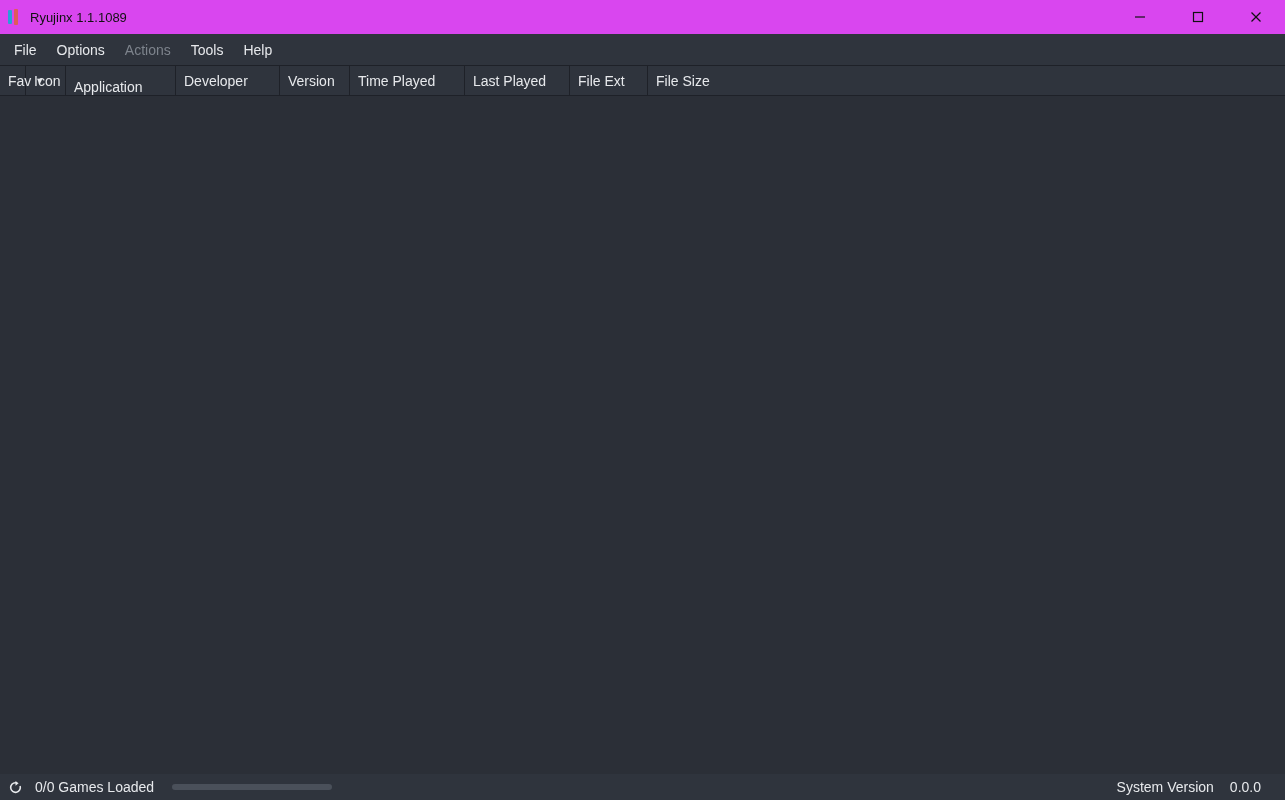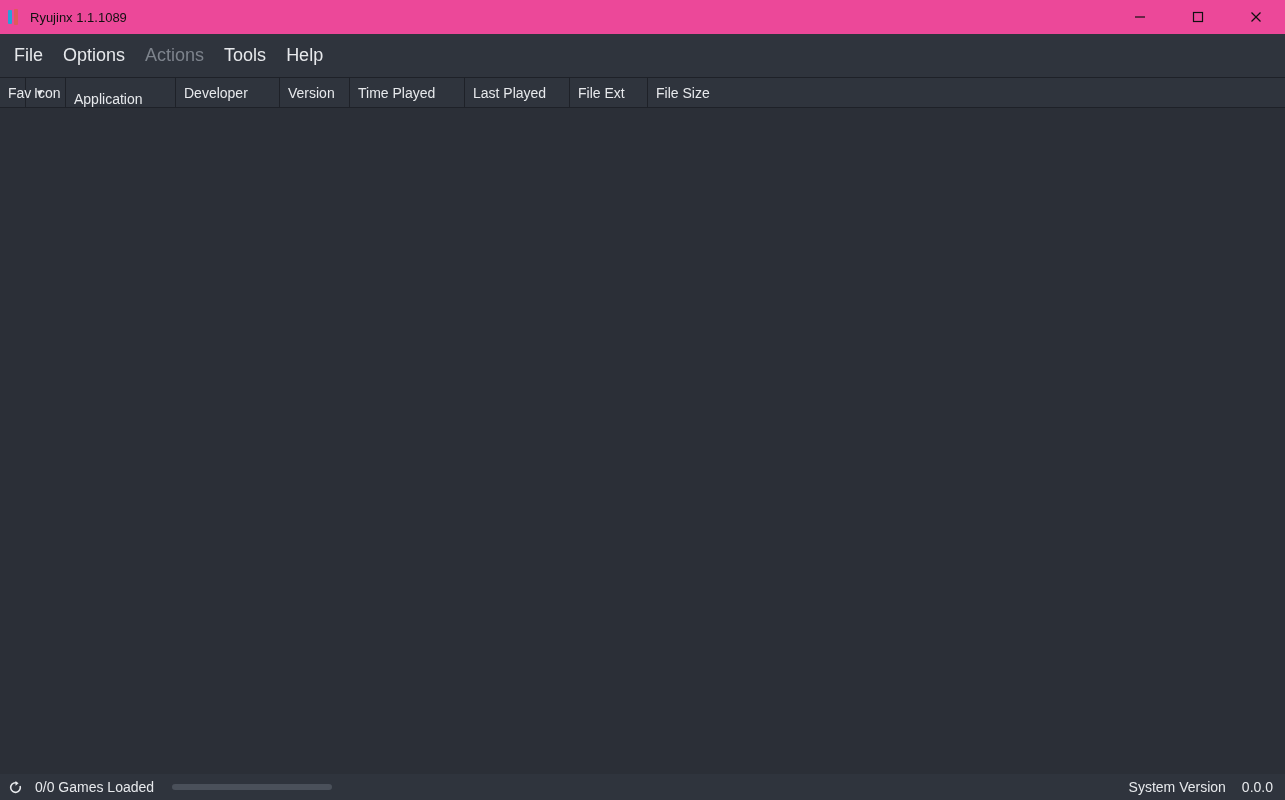--- a/index.html
+++ b/index.html
@@ -2,21 +2,21 @@
 <html><head>
 <meta charset="utf-8">
 <style>
   * { margin: 0; padding: 0; box-sizing: border-box; }
   html, body { width: 1285px; height: 800px; overflow: hidden; font-family: "Segoe UI", Arial, sans-serif; }
   body { display: flex; flex-direction: column; background: #2b2f37; }
 
   
   .titlebar {
     height: 34px;
-    background: #ec4899;
+    background: #d946ef;
     display: flex;
     align-items: center;
     padding-left: 8px;
     color: #111;
     font-size: 13px;
   }
   .titlebar .app-icon {
     width: 14px; height: 16px; margin-right: 8px;
     display: flex; gap: 2px; align-items: center;
   }
@@ -28,27 +28,27 @@
   .win-controls { display: flex; height: 100%; }
   .win-btn {
     width: 58px; height: 100%;
     display: flex; align-items: center; justify-content: center;
     color: #111;
   }
   .win-btn svg { width: 12px; height: 12px; }
 
   
   .menubar {
-    height: 44px;
+    height: 32px;
     background: #2f343d;
     display: flex;
     align-items: center;
     padding: 15px 4px;
     color: #e7e9ec;
-    font-size: 18px;
+    font-size: 14px;
     border-bottom: 1px solid #1e2128;
   }
   .menu-item { padding: 6px 10px; }
   .menu-item.disabled { color: #7d838c; }
 
   
   .columns {
     height: 30px;
     background: #2f343d;
     display: flex;
@@ -93,21 +93,21 @@
   .refresh-icon { width: 15px; height: 15px; display:flex; align-items:center; justify-content:center; }
   .refresh-icon svg { width: 15px; height: 15px; }
   .progress {
     width: 160px; height: 6px;
     background: #4a505a;
     border-radius: 3px;
     margin-left: 6px;
   }
   .statusbar .spacer { flex: 1; }
   .sys-label { margin-right: 4px; }
-  .sys-ver { margin-right: 4px; }
+  .sys-ver { margin-right: 16px; }
 </style>
 </head>
 <body>
 
 <div class="titlebar">
   <div class="app-icon">
     <div class="bar blue"></div>
     <div class="bar red"></div>
   </div>
   <div class="title">Ryujinx 1.1.1089</div>

